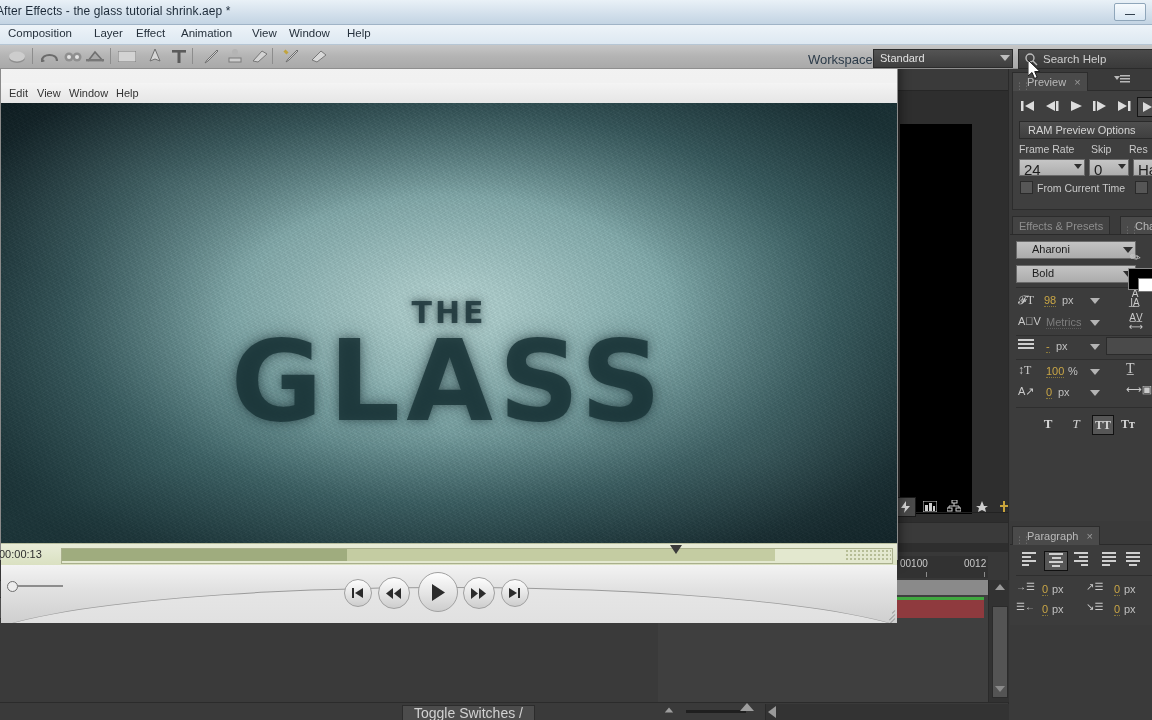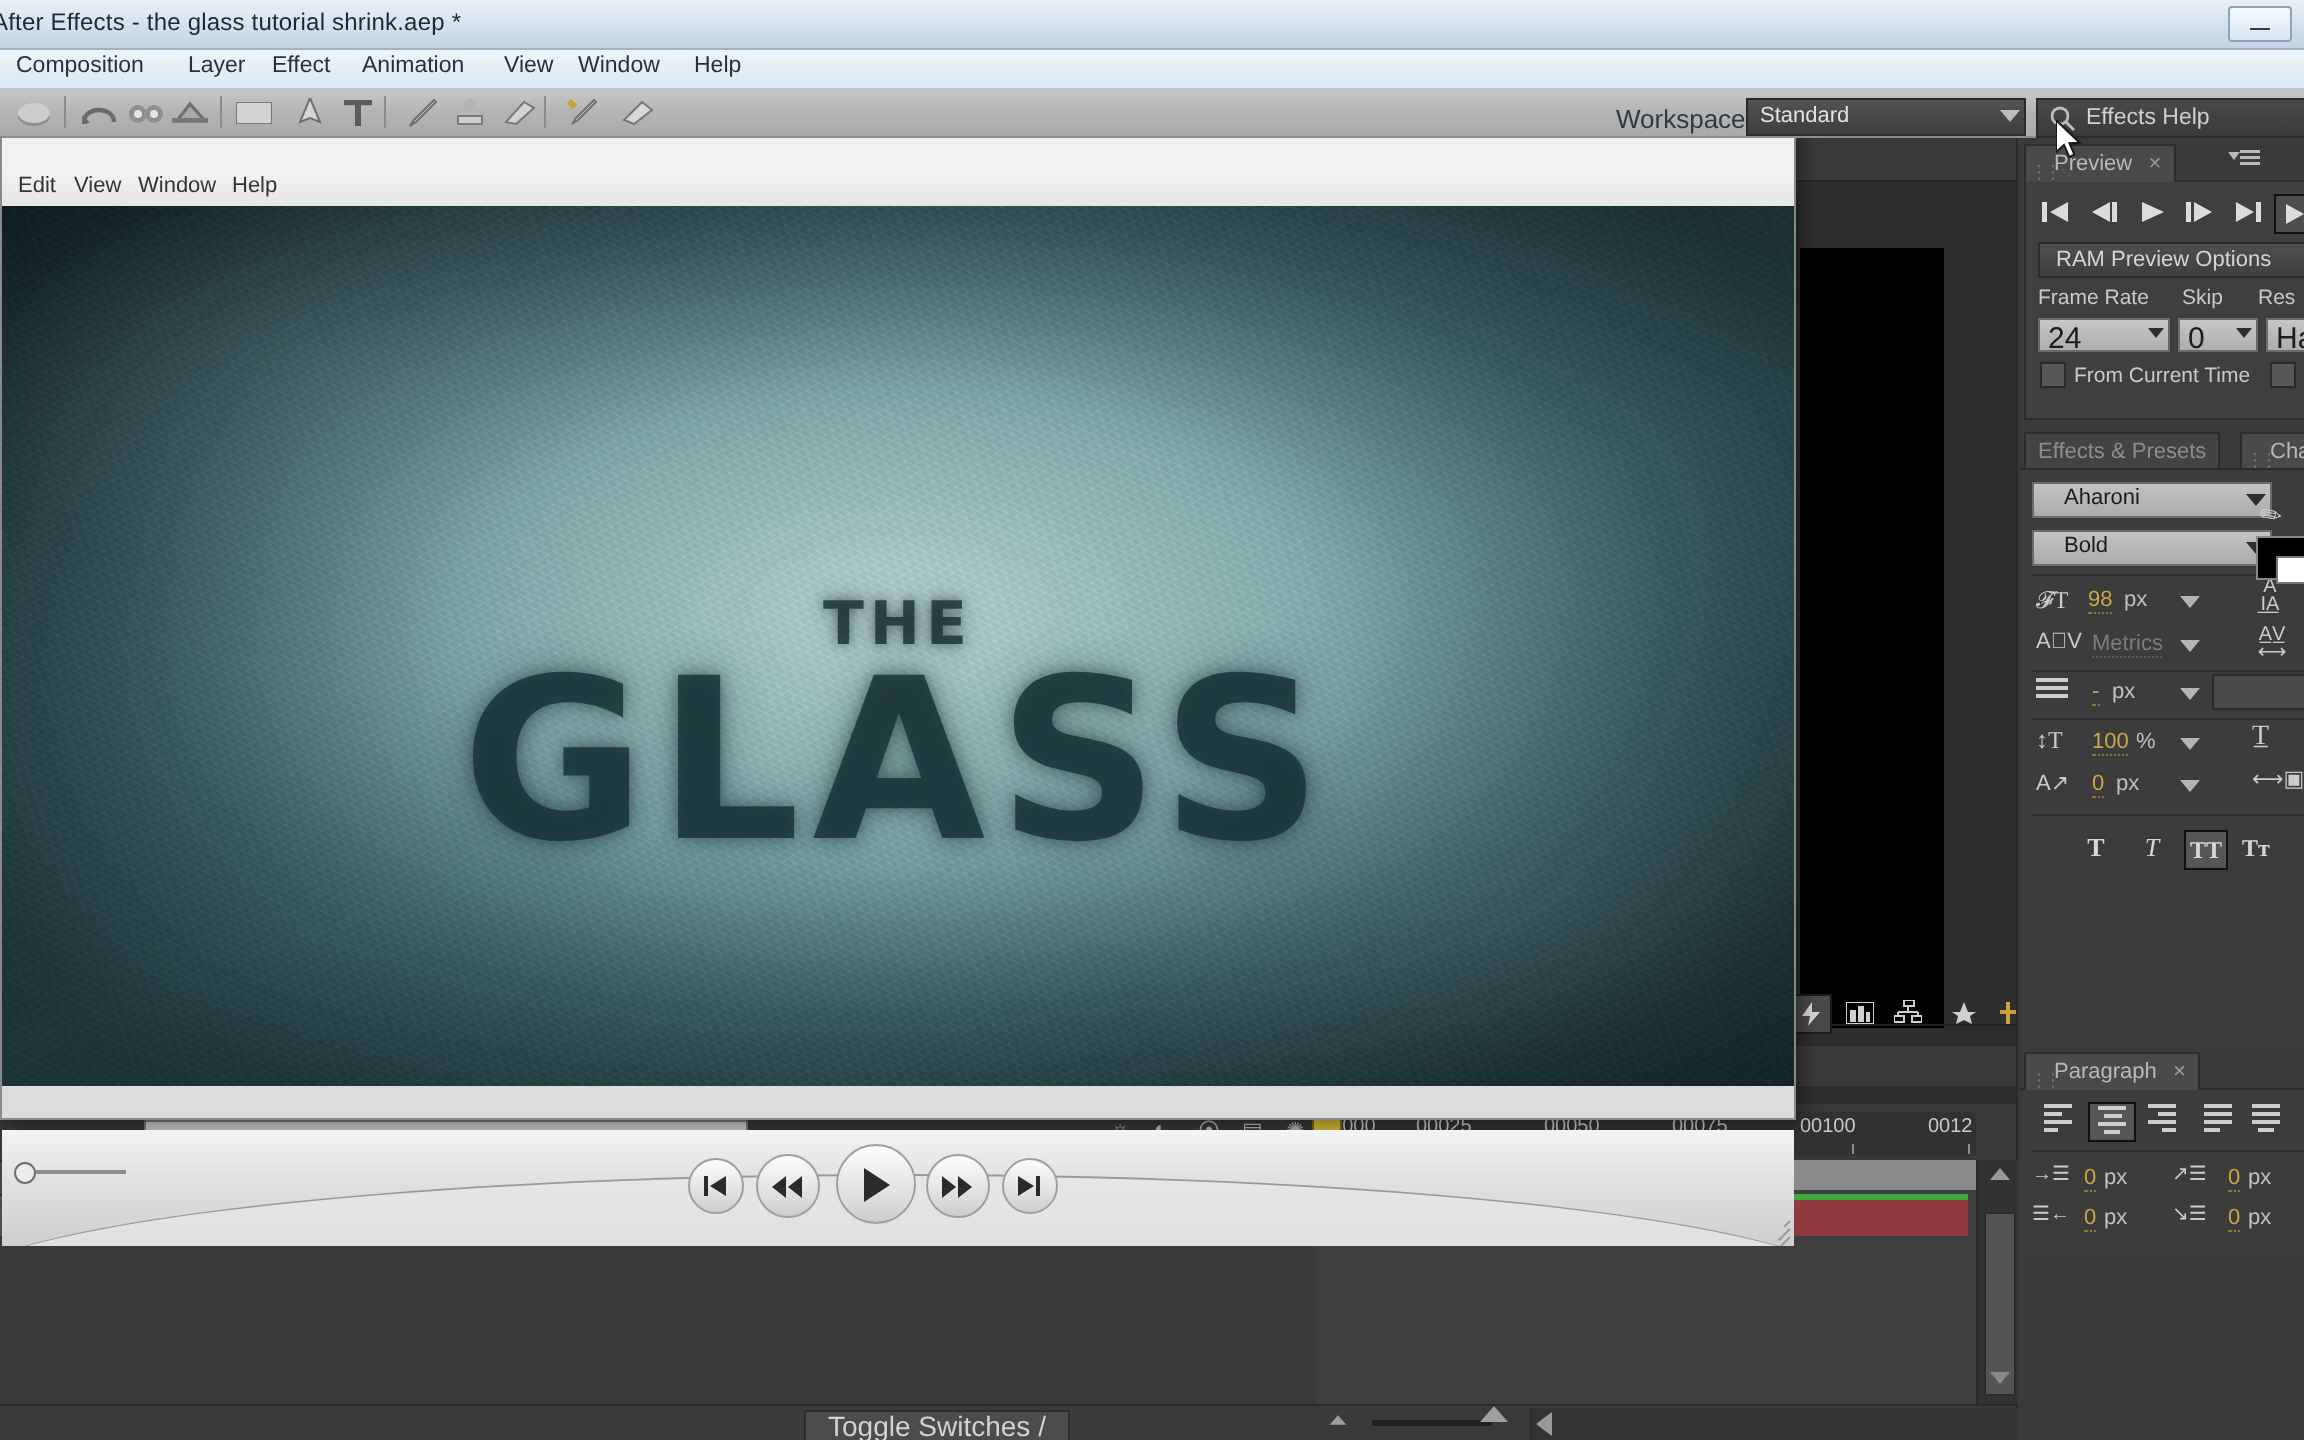--- a/index.html
+++ b/index.html
@@ -650,20 +650,29 @@
   </div>
 
   <div id="qt-video">
     <div id="qt-vidbg"></div>
     <div id="qt-grain"></div>
     <div id="vig"></div>
     <div id="title-the">THE</div>
     <div id="title-glass">GLASS</div>
   </div>
 
+  <div id="qt-scrub">
+    <span id="qt-time">00:00:13</span>
+    <div id="qt-track">
+      <div id="qt-loaded"></div>
+      <div id="qt-played"></div>
+      <div id="qt-dots"></div>
+      <i id="qt-playhead"></i>
+    </div>
+  </div>
 
   <div id="qt-controls">
     <div id="qt-arc"></div>
     <div id="qt-vol">
       <i id="qt-volknob"></i>
       <i id="qt-volline"></i>
     </div>
     <div class="tbtn" style="left:343px;top:14px;width:26px;height:26px">
       <svg width="12" height="10">
           <rect x="0" y="0" width="2" height="10" fill="#2b2b2b"></rect>
@@ -789,21 +798,21 @@
   <span class="v">Standard</span>
   <i class="arrow"></i>
 </div>
 <div id="search-help" class="abs" placeholder="Search Help">
   <span class="magn">
     <svg width="13" height="13">
         <circle cx="5" cy="5" r="4" fill="none" stroke="#bdbdbd" stroke-width="1.4"></circle>
         <line x1="8" y1="8" x2="12" y2="12" stroke="#bdbdbd" stroke-width="1.4"></line>
       </svg>
   </span>
-  <span class="txt">Effects Help</span>
+  <span class="txt">Search Help</span>
 </div>
 
 <div id="ae-menubar" class="abs">
   <span class="mi" style="left:6px">Composition</span>
   <span class="mi" style="left:92px">Layer</span>
   <span class="mi" style="left:134px">Effect</span>
   <span class="mi" style="left:179px">Animation</span>
   <span class="mi" style="left:250px">View</span>
   <span class="mi" style="left:287px">Window</span>
   <span class="mi" style="left:345px">Help</span>

